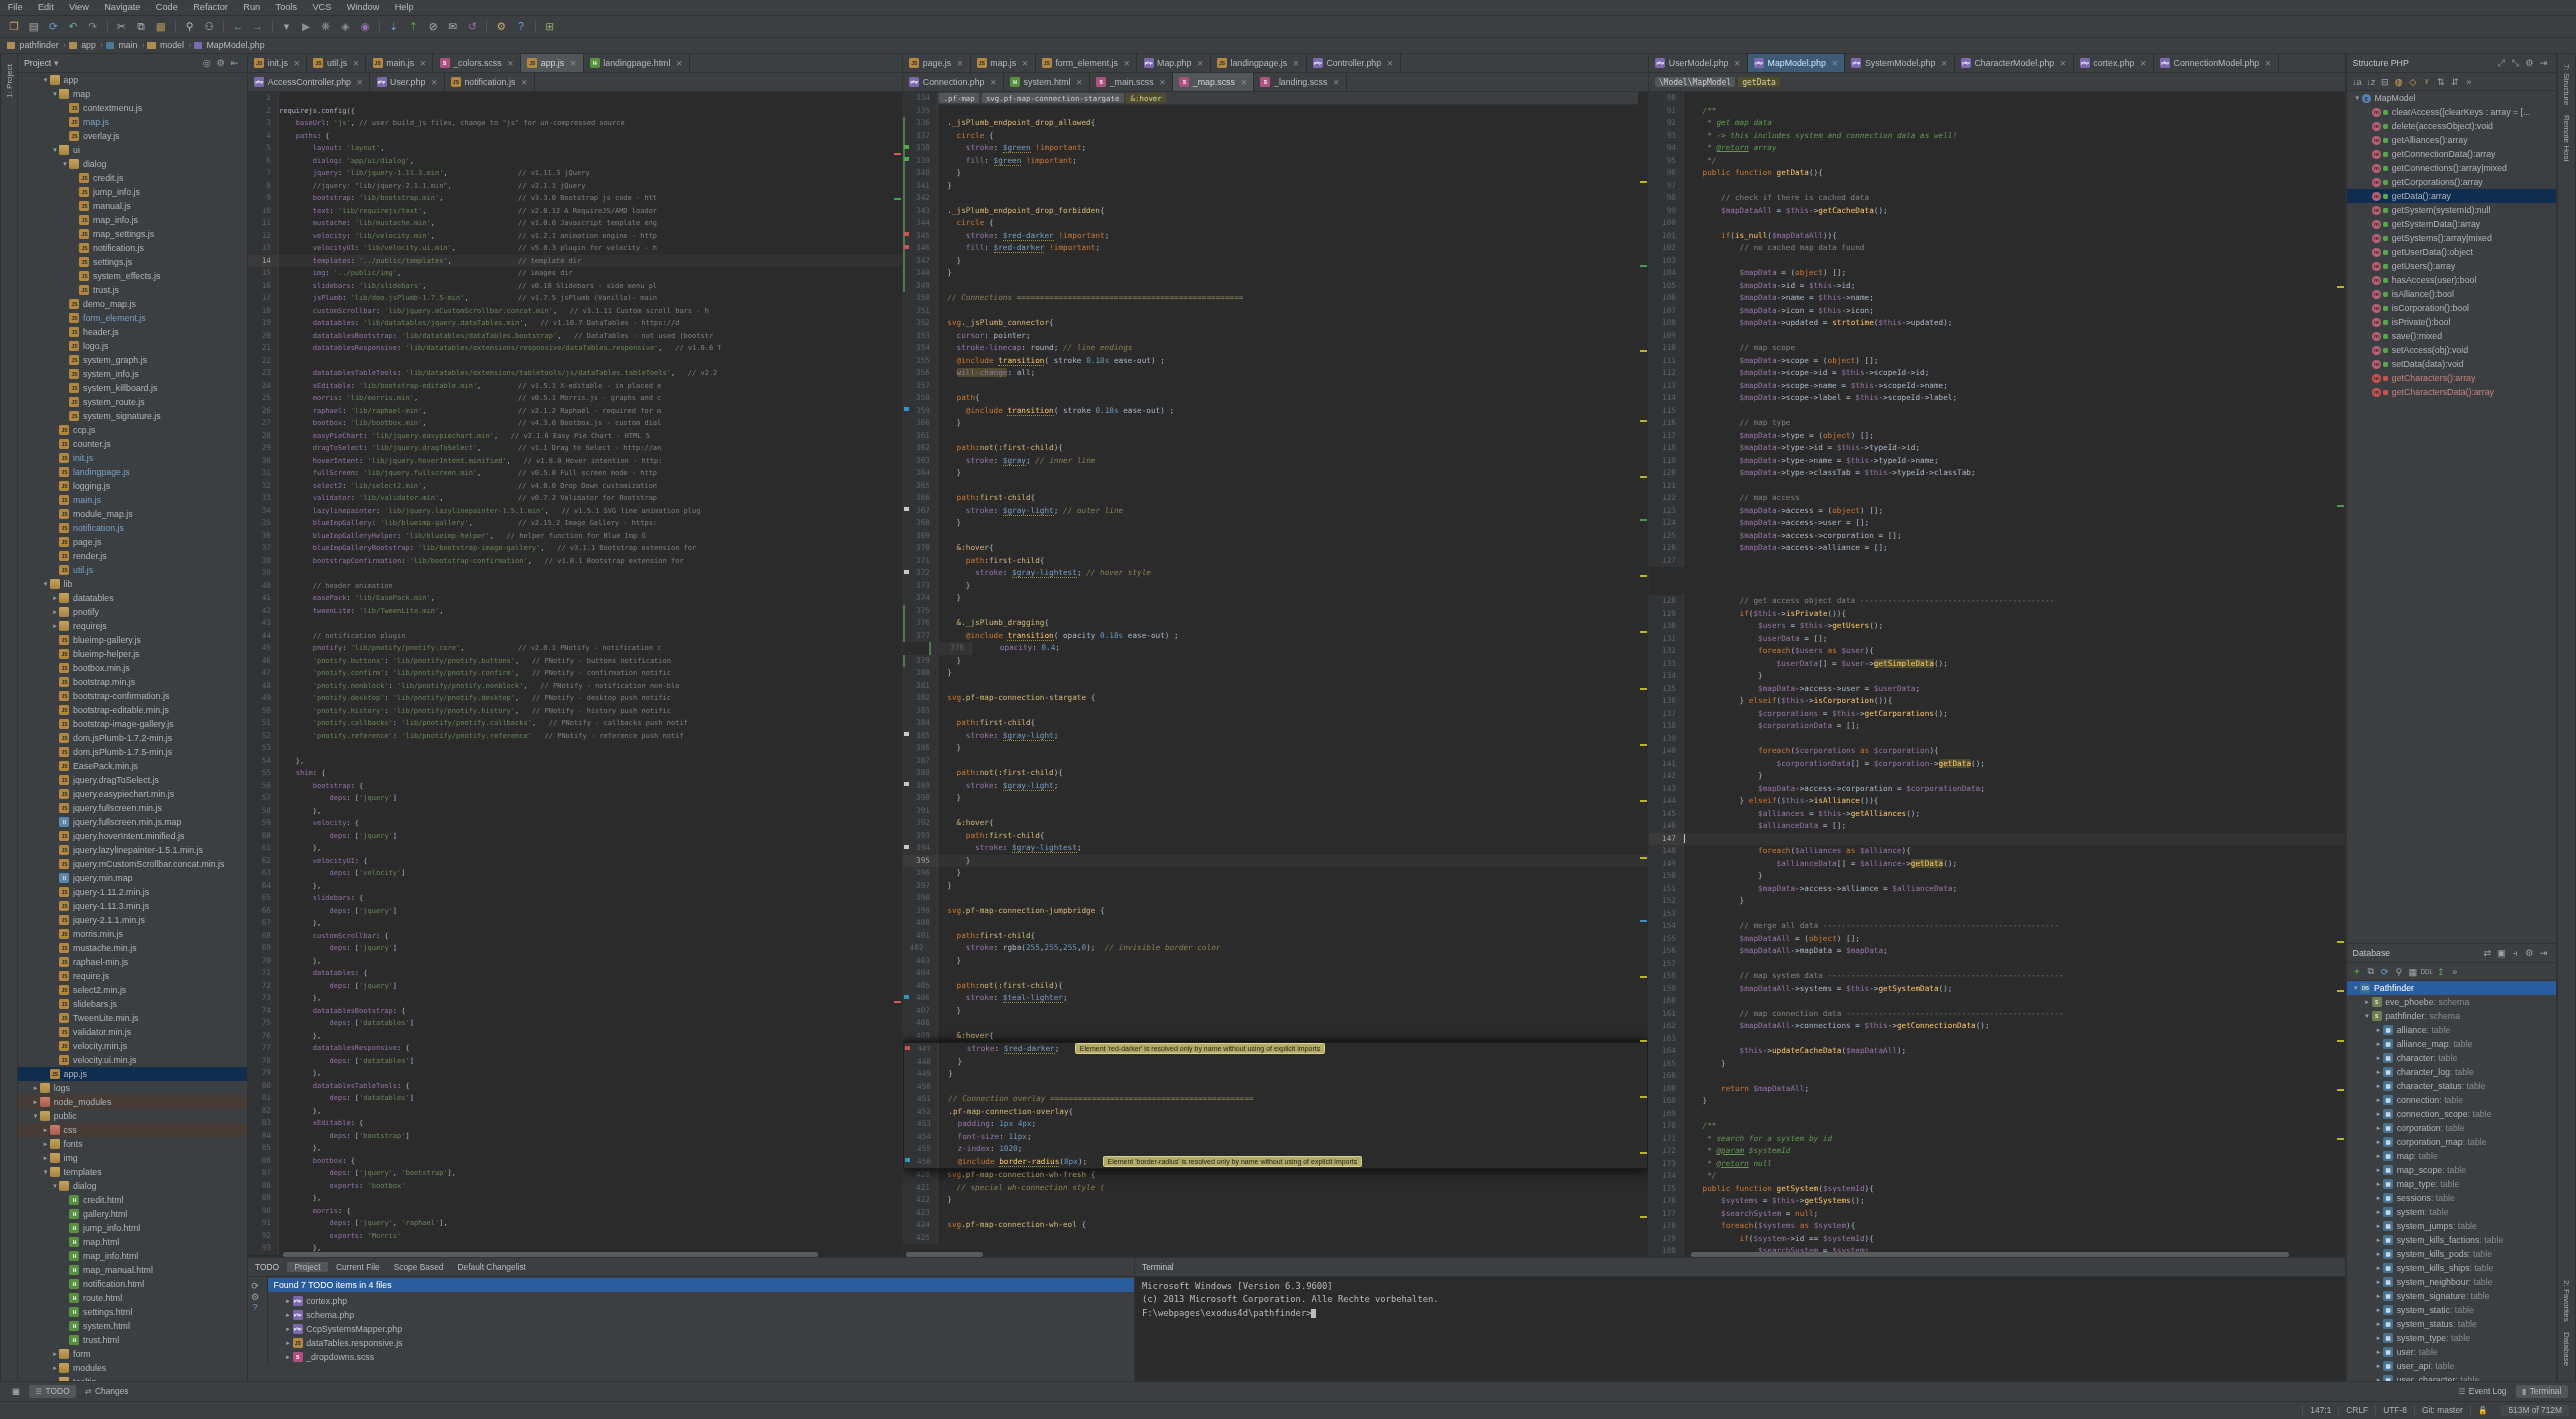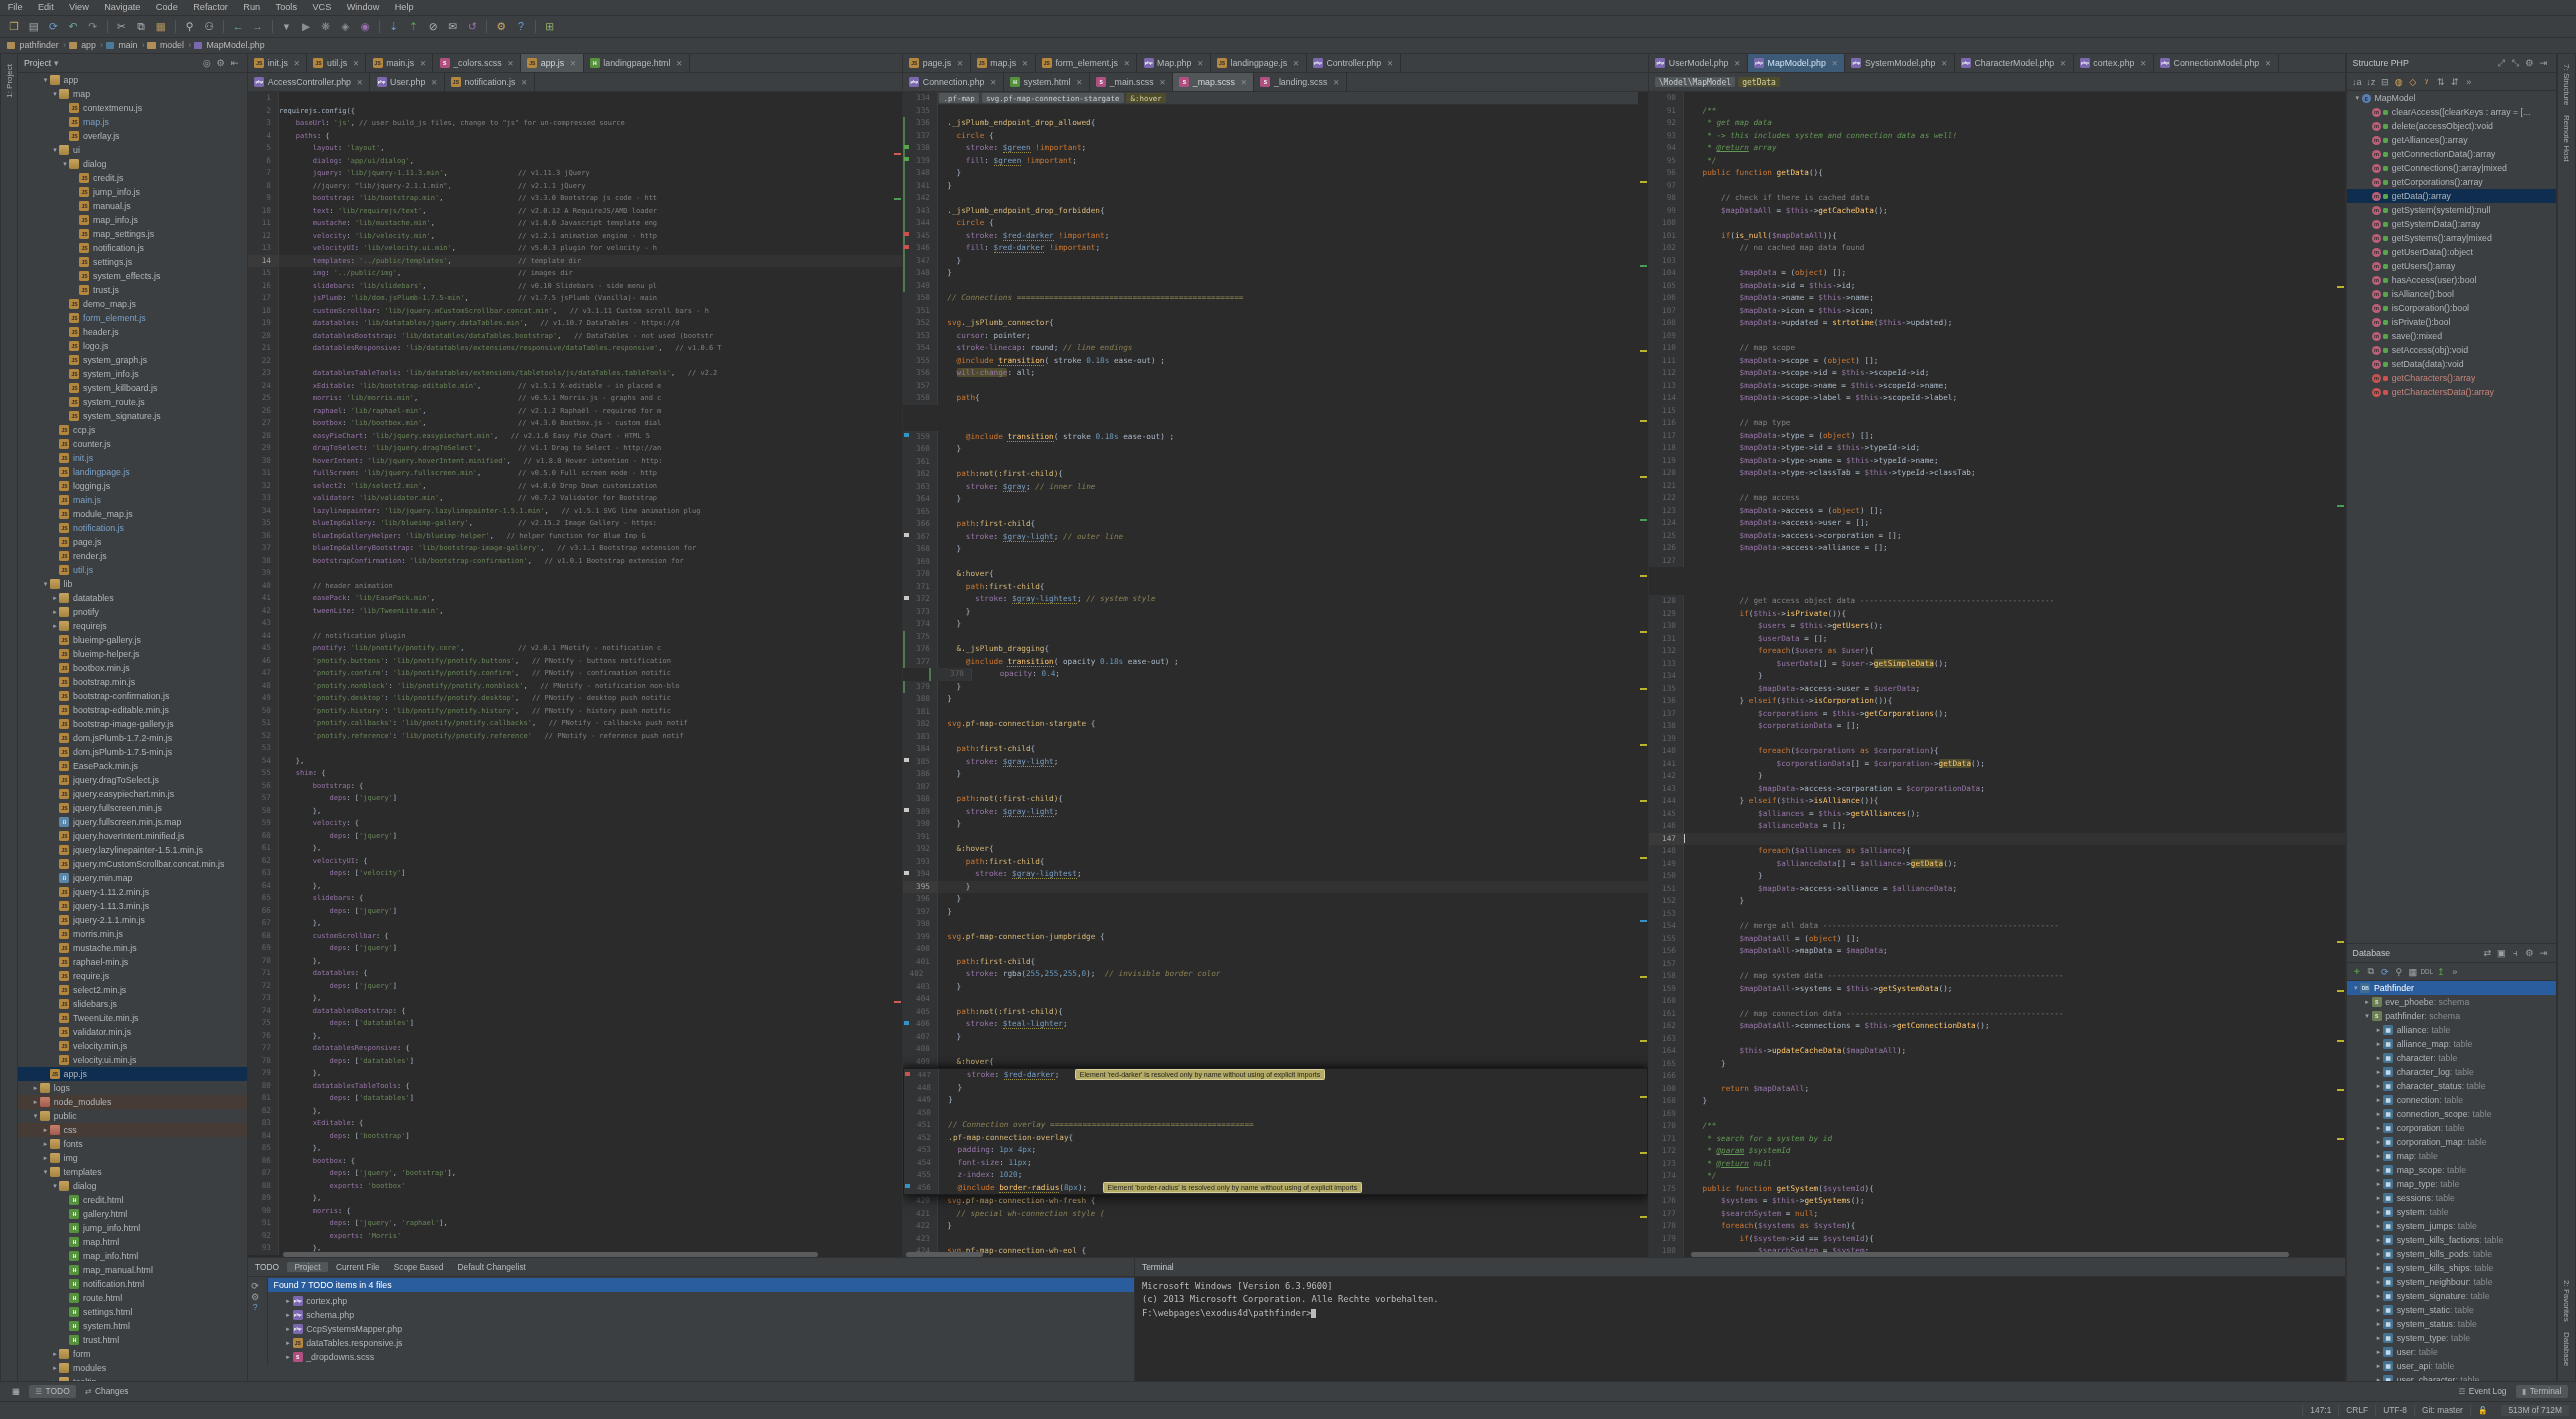--- a/index.html
+++ b/index.html
@@ -1467,21 +1467,21 @@
             <span class="gn" style="line-height: 12.5px;">357</span>
           </span>
           <span class="code" style="font: 7.7px / 12.5px &quot;DejaVu Sans Mono&quot;, monospace;"></span>
         </div>
         <div class="edrow" style="height: 12.5px; line-height: 12.5px;">
           <span class="gut" style="width: 35px;">
             <span class="gn" style="line-height: 12.5px;">358</span>
           </span>
           <span class="code" style="font: 7.7px / 12.5px &quot;DejaVu Sans Mono&quot;, monospace;"><span class="tp">    </span><span class="ta">path</span><span class="tp">{</span></span>
         </div>
-        <div class="edrow" style="height: 12.5px; line-height: 12.5px; margin-top: 26px;">
+        <div class="edrow" style="height: 12.5px; line-height: 12.5px;">
           <span class="gut" style="width: 35px;">
             <span class="gmark" style="background: rgb(53, 146, 196);"></span>
             <span class="gn" style="line-height: 12.5px;">359</span>
           </span>
           <span class="code" style="font: 7.7px / 12.5px &quot;DejaVu Sans Mono&quot;, monospace;"><span class="tk">      @include </span><span class="tw">transition</span><span class="tp">( stroke </span><span class="tn">0.18s</span><span class="tp"> ease-out) ;</span></span>
         </div>
         <div class="edrow" style="height: 12.5px; line-height: 12.5px;">
           <span class="gut" style="width: 35px;">
             <span class="gn" style="line-height: 12.5px;">360</span>
           </span>
@@ -1552,21 +1552,21 @@
           <span class="gut" style="width: 35px;">
             <span class="gn" style="line-height: 12.5px;">371</span>
           </span>
           <span class="code" style="font: 7.7px / 12.5px &quot;DejaVu Sans Mono&quot;, monospace;"><span class="tp">      </span><span class="ta">path</span><span class="te">:first-child</span><span class="tp">{</span></span>
         </div>
         <div class="edrow" style="height: 12.5px; line-height: 12.5px;">
           <span class="gut" style="width: 35px;">
             <span class="gmark" style="background: rgb(200, 200, 200);"></span>
             <span class="gn" style="line-height: 12.5px;">372</span>
           </span>
-          <span class="code" style="font: 7.7px / 12.5px &quot;DejaVu Sans Mono&quot;, monospace;"><span class="tp">        </span><span class="tr">stroke</span><span class="tp">: </span><span class="tx">$gray-lightest</span><span class="tp">; </span><span class="tm">// system style</span></span>
+          <span class="code" style="font: 7.7px / 12.5px &quot;DejaVu Sans Mono&quot;, monospace;"><span class="tp">        </span><span class="tr">stroke</span><span class="tp">: </span><span class="tx">$gray-lightest</span><span class="tp">; </span><span class="tm">// hover style</span></span>
         </div>
         <div class="edrow" style="height: 12.5px; line-height: 12.5px;">
           <span class="gut" style="width: 35px;">
             <span class="gn" style="line-height: 12.5px;">373</span>
           </span>
           <span class="code" style="font: 7.7px / 12.5px &quot;DejaVu Sans Mono&quot;, monospace;"><span class="tp">      }</span></span>
         </div>
         <div class="edrow" style="height: 12.5px; line-height: 12.5px;">
           <span class="gut" style="width: 35px;">
             <span class="gn" style="line-height: 12.5px;">374</span>

